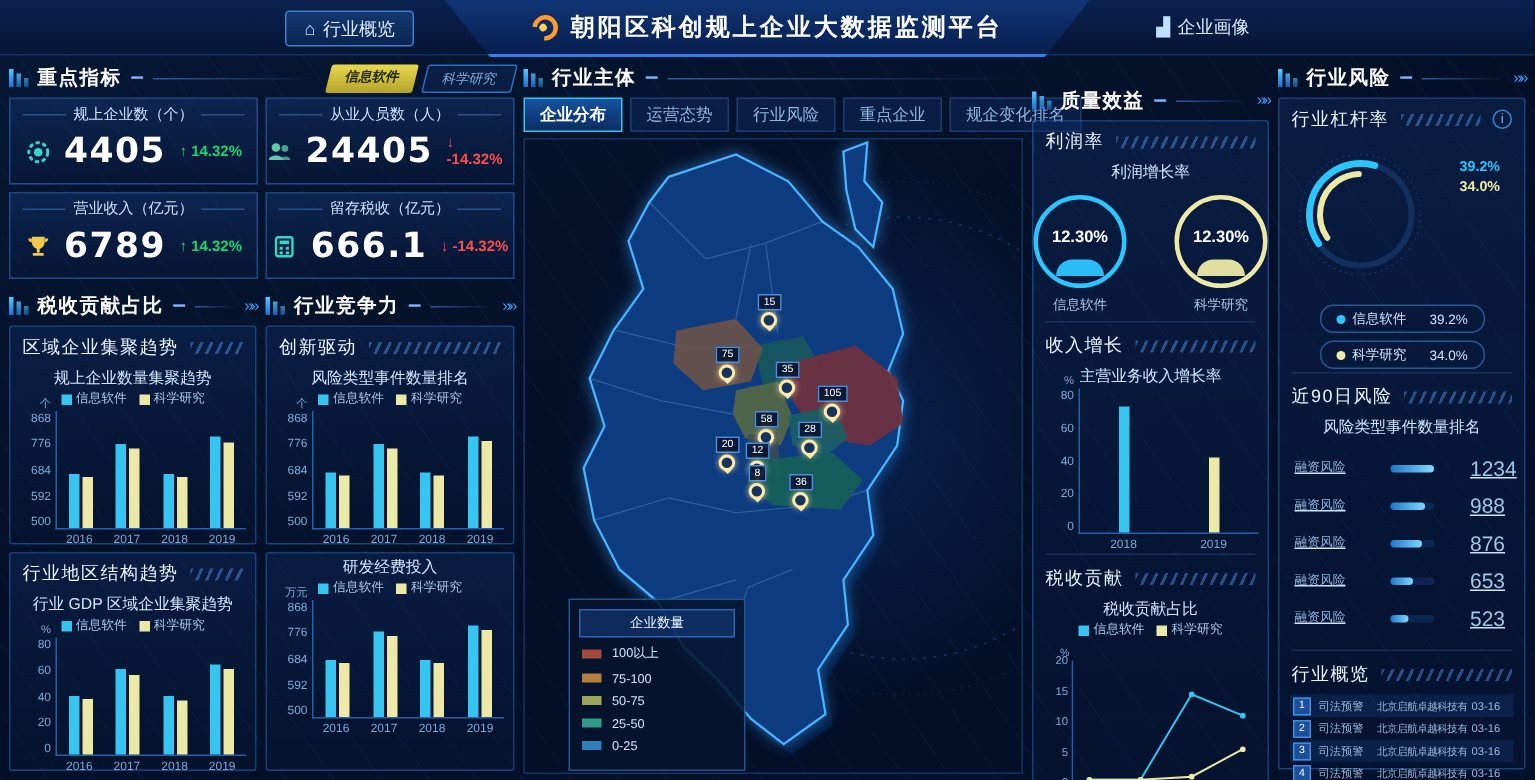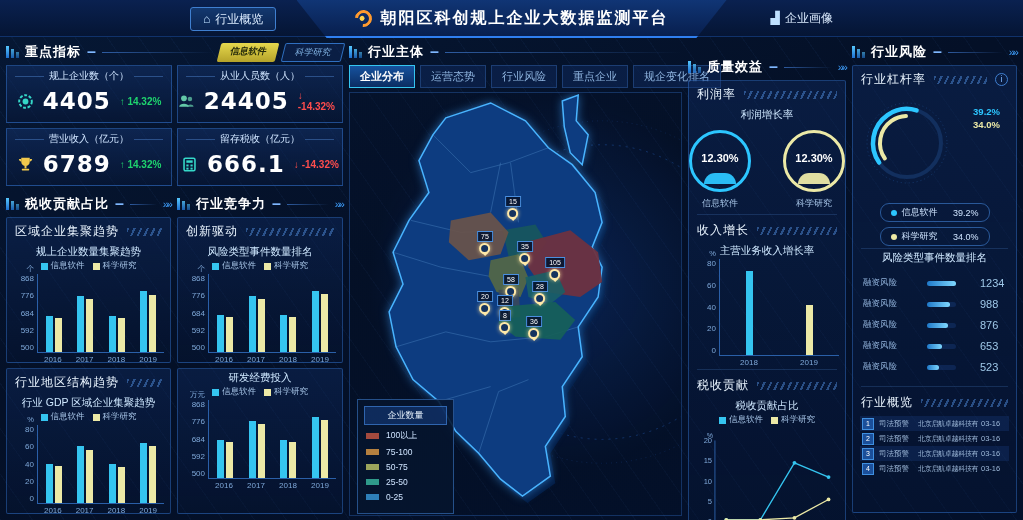--- a/index.html
+++ b/index.html
@@ -89,21 +89,21 @@
   .radar{fill:none;stroke:#1d4e9a;stroke-dasharray:2 5;opacity:.55;}
   .r2{opacity:.3;stroke-dasharray:1 4;}
   .dist{fill:#0d3c80;stroke:#49b4ff;stroke-width:1.5;filter:drop-shadow(0 0 5px rgba(60,160,255,.55));}
   .dshadow{fill:#041f4a;opacity:.85;}
   .inner{fill:none;stroke:rgba(130,200,255,.28);stroke-width:.8;}
   .marker{position:absolute;display:flex;flex-direction:column;align-items:center;transform:translateX(-50%);cursor:pointer;}
   .m-val{background:rgba(8,22,48,.92);border:1px solid #4a8fe0;color:#fff;font-size:7px;padding:0 3px;line-height:9px;}
   .m-pin{width:7px;height:7px;border:2px solid #ffe9a8;border-radius:50%;background:#15335f;margin-top:1px;position:relative;
          box-shadow:0 0 4px rgba(255,230,160,.8);}
   .m-pin::after{content:'';position:absolute;left:50%;top:8px;transform:translateX(-50%);border:3px solid transparent;border-top-color:#ffe9a8;}
-  .map-legend{position:absolute;left:7px;top:306px;width:97px;background:rgba(6,20,45,.88);
+  .map-legend{position:absolute;left:29px;top:306px;width:118px;background:rgba(6,20,45,.88);
         border:1px solid rgba(70,140,230,.5);padding:6px;box-sizing:border-box;}
   .ml-title{border:1px solid rgba(70,140,230,.6);background:rgba(22,62,132,.55);color:#eaf5ff;font-size:9px;
         text-align:center;padding:2px 0;margin-bottom:5px;}
   .ml-row{display:flex;align-items:center;gap:7px;margin:5px 2px;}
   .ml-row i{width:13px;height:6px;display:inline-block;}
   .ml-row span{font-size:8.5px;color:#cfe4ff;}
   
   #panel-quality{left:688px;top:42px;width:158px;height:474px;margin-top:15px;}
   #panel-quality .card,#panel-risk .card{height:448px;}
   .gauges{display:flex;justify-content:space-between;gap:16px;margin:8px 0 4px;}
@@ -117,25 +117,25 @@
   #panel-risk{left:852px;top:42px;width:165px;height:474px;}
   .donut-wrap{position:relative;height:108px;}
   .donut-wrap svg{position:absolute;left:6px;top:2px;}
   .d-labels{position:absolute;right:16px;top:14px;font-size:9.5px;font-weight:bold;text-align:left;line-height:13px;}
   .d-legend{display:flex;flex-direction:column;align-items:center;gap:5px;margin-top:4px;}
   .d-pill{display:flex;align-items:center;gap:7px;border:1px solid rgba(70,140,230,.55);border-radius:9px;
           padding:2px 10px;font-size:9px;color:#cfe4ff;width:110px;justify-content:space-between;box-sizing:border-box;}
   .d-pill .nm{display:flex;align-items:center;gap:5px;}
   .d-pill i{width:6px;height:6px;border-radius:50%;display:inline-block;}
   .hbars{padding:2px 10px;}
-  .hb-row{display:flex;align-items:center;gap:24px;margin:9px 0;}
+  .hb-row{display:flex;align-items:center;gap:24px;margin:9px 0;text-decoration:underline;}
   .hb-row .lb{width:40px;font-size:8.5px;color:#8fb0d8;white-space:nowrap;}
   .hb-row .trk{flex:1;height:5px;background:rgba(30,70,140,.35);border-radius:3px;position:relative;}
   .hb-row .bar{position:absolute;left:0;top:0;height:5px;border-radius:3px;background:linear-gradient(90deg,#1e78c8,#7fd8ff);}
-  .hb-row .vv{width:26px;font-size:11px;color:#9fc8e8;text-align:left;}
+  .hb-row .vv{width:26px;font-size:14px;color:#9fc8e8;text-align:left;}
   .rtable{padding:2px 7px;font-size:7.5px;}
   .rt-head,.rt-row{display:grid;grid-template-columns:16px 36px 1fr 28px;gap:3px;align-items:center;}
   .rt-head{color:#6fb0e8;font-size:8px;padding:3px 2px;}
   .rt-head span:nth-child(3){text-align:center;}
   .rt-row{height:15px;color:#9db8d8;white-space:nowrap;overflow:hidden;cursor:pointer;}
   .rt-row:nth-child(odd){background:rgba(30,70,140,.28);}
   .rt-row .seq{width:10px;height:10px;background:#1b4f9a;border:1px solid #3f8fe0;color:#fff;font-size:7px;
         display:flex;align-items:center;justify-content:center;margin-left:2px;}
   .rt-row .co{font-size:7px;letter-spacing:-.3px;overflow:hidden;}
 </style>
@@ -697,20 +697,24 @@
             <span class="nm"><i style="background:#2cc6ff"></i>信息软件</span>
             <span>39.2%</span>
           </div>
           <div class="d-pill">
             <span class="nm"><i style="background:#ece9a6"></i>科学研究</span>
             <span>34.0%</span>
           </div>
         </div>
       </div>
     <div class="hrule"></div>
+    <div class="sub-h">
+      <span class="t">近90日风险</span>
+      <span class="hatch"></span>
+    </div>
     <div>
         <div class="c-title">风险类型事件数量排名</div>
         <div class="hbars">
           <div class="hb-row">
             <span class="lb">融资风险</span>
             <span class="trk">
               <span class="bar" style="width:100%"></span>
             </span>
             <span class="vv">1234</span>
           </div>

